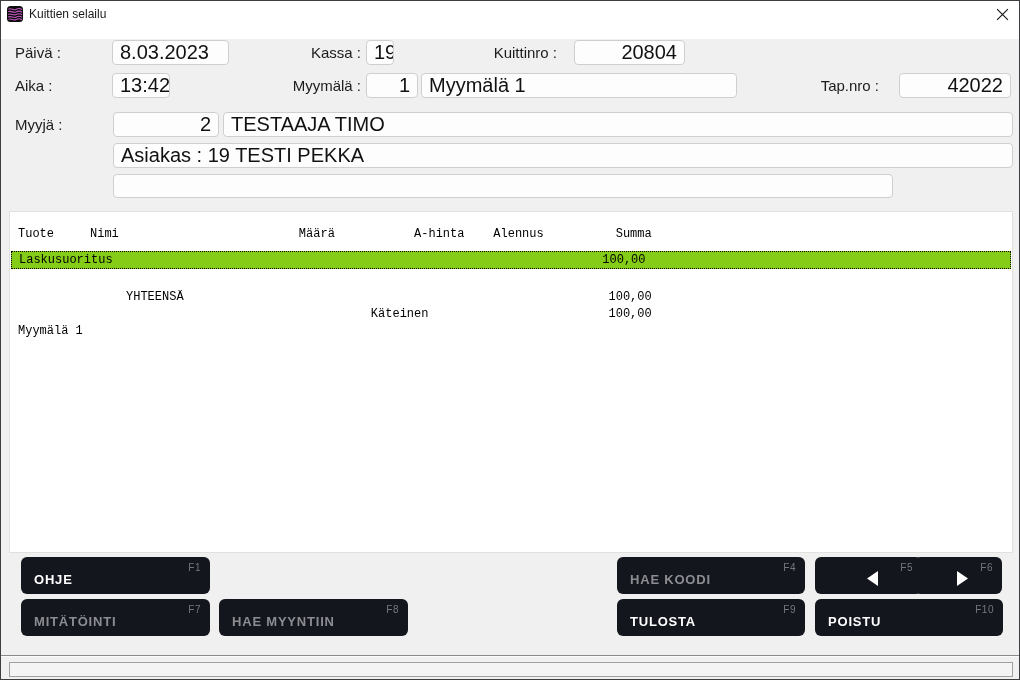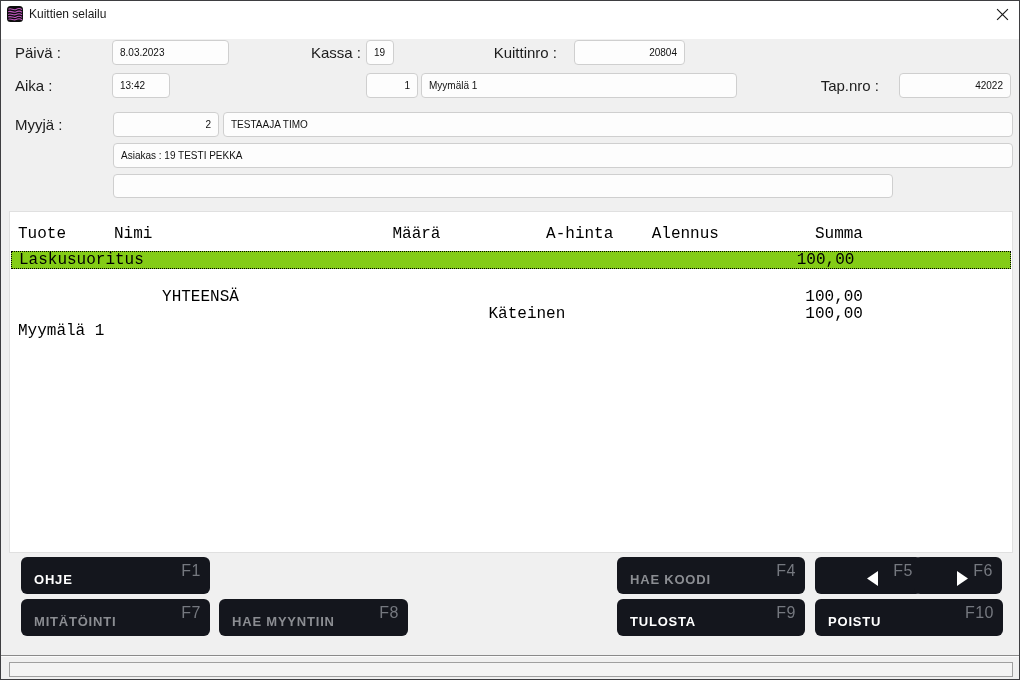--- a/index.html
+++ b/index.html
@@ -10,38 +10,38 @@
   .titlebar .appicon{position:absolute;left:6px;top:5px;width:16px;height:16px;}
   .titlebar .title{position:absolute;left:28px;top:0;height:27px;line-height:27px;
                    font-size:12px;color:#1a1a1a;}
   .closebtn{position:absolute;right:4px;top:2px;width:26px;height:23px;
             display:flex;align-items:center;justify-content:center;cursor:pointer;}
   
   .lbl{position:absolute;height:25px;line-height:25px;font-size:15px;color:#1c1c1c;white-space:nowrap;}
   .lbl.r{text-align:right;}
   .field{position:absolute;height:25px;line-height:23px;background:#fdfdfd;
          border:1px solid #cfcfcf;border-radius:4px;box-sizing:border-box;
-         font-size:10px;color:#111;padding:0 7px;white-space:nowrap;overflow:hidden;}
+         font-size:20px;color:#111;padding:0 7px;white-space:nowrap;overflow:hidden;}
   .field.num{text-align:right;}
   
   .panel{position:absolute;left:8px;top:210px;width:1004px;height:342px;
          background:#ffffff;border:1px solid #e0e0e0;box-sizing:border-box;}
-  .mono{font-family:"Liberation Mono","DejaVu Sans Mono",monospace;font-size:16px;color:#000;}
+  .mono{font-family:"Liberation Mono","DejaVu Sans Mono",monospace;font-size:12px;color:#000;}
   pre.rline{margin:0;padding:0 0 0 8px;height:17px;line-height:17px;white-space:pre;}
   .sel{position:absolute;left:1px;right:1px;top:39px;height:18px;
        border:1px dotted #000;box-sizing:border-box;background:#84cc16;}
   .sel pre{margin:0;padding:1px 0 0 7px;line-height:15px;white-space:pre;}
   .rows{position:absolute;left:0;right:0;top:60px;}
   .rhead{position:absolute;left:0;top:14px;}
   
   .btn{position:absolute;background:#14161d;border-radius:6px;cursor:pointer;}
   .btn .lab{position:absolute;left:13px;bottom:7px;color:#ffffff;font-weight:bold;
             font-size:13px;letter-spacing:0.8px;white-space:nowrap;}
   .btn.disabled .lab{color:#8b8d92;}
-  .btn .fkey{position:absolute;top:5px;right:9px;font-size:16px;color:#75787f;letter-spacing:0.5px;}
+  .btn .fkey{position:absolute;top:5px;right:9px;font-size:10px;color:#75787f;letter-spacing:0.5px;}
   .btn .arrow{position:absolute;left:54%;transform:translateX(-50%);bottom:8px;}
   
   .divider{position:absolute;left:0;right:0;top:654px;height:0;
            border-top:1px solid #8a8a8a;border-bottom:1px solid #fbfbfb;}
   .statusfield{position:absolute;left:8px;top:661px;width:1004px;height:15px;
                background:#f4f4f4;border:1px solid #a0a0a0;box-sizing:border-box;
                font-size:11px;line-height:13px;color:#333;padding:0 4px;}
 </style>
 </head>
 <body>
@@ -69,20 +69,21 @@
 
   <span class="lbl" style="left:14px;top:39px;">Päivä :</span>
   <div class="field" style="left:111px;top:39px;width:117px;">8.03.2023</div>
   <span class="lbl r" style="left:258px;top:39px;width:102px;">Kassa :</span>
   <div class="field" style="left:365px;top:39px;width:28px;">19</div>
   <span class="lbl r" style="left:440px;top:39px;width:116px;">Kuittinro :</span>
   <div class="field num" style="left:573px;top:39px;width:111px;">20804</div>
 
   <span class="lbl" style="left:14px;top:72px;">Aika :</span>
   <div class="field" style="left:111px;top:72px;width:58px;">13:42</div>
+  <span class="lbl r" style="left:248px;top:72px;width:112px;">Myymälä :</span>
   <div class="field num" style="left:365px;top:72px;width:52px;">1</div>
   <div class="field" style="left:420px;top:72px;width:316px;">Myymälä 1</div>
   <span class="lbl r" style="left:764px;top:72px;width:114px;">Tap.nro :</span>
   <div class="field num" style="left:898px;top:72px;width:112px;padding-left:37px;">42022</div>
 
   <span class="lbl" style="left:14px;top:111px;">Myyjä :</span>
   <div class="field num" style="left:112px;top:111px;width:106px;">2</div>
   <div class="field" style="left:222px;top:111px;width:790px;">TESTAAJA TIMO</div>
 
   <div class="field" style="left:112px;top:142px;width:900px;">Asiakas : 19 TESTI PEKKA</div>

